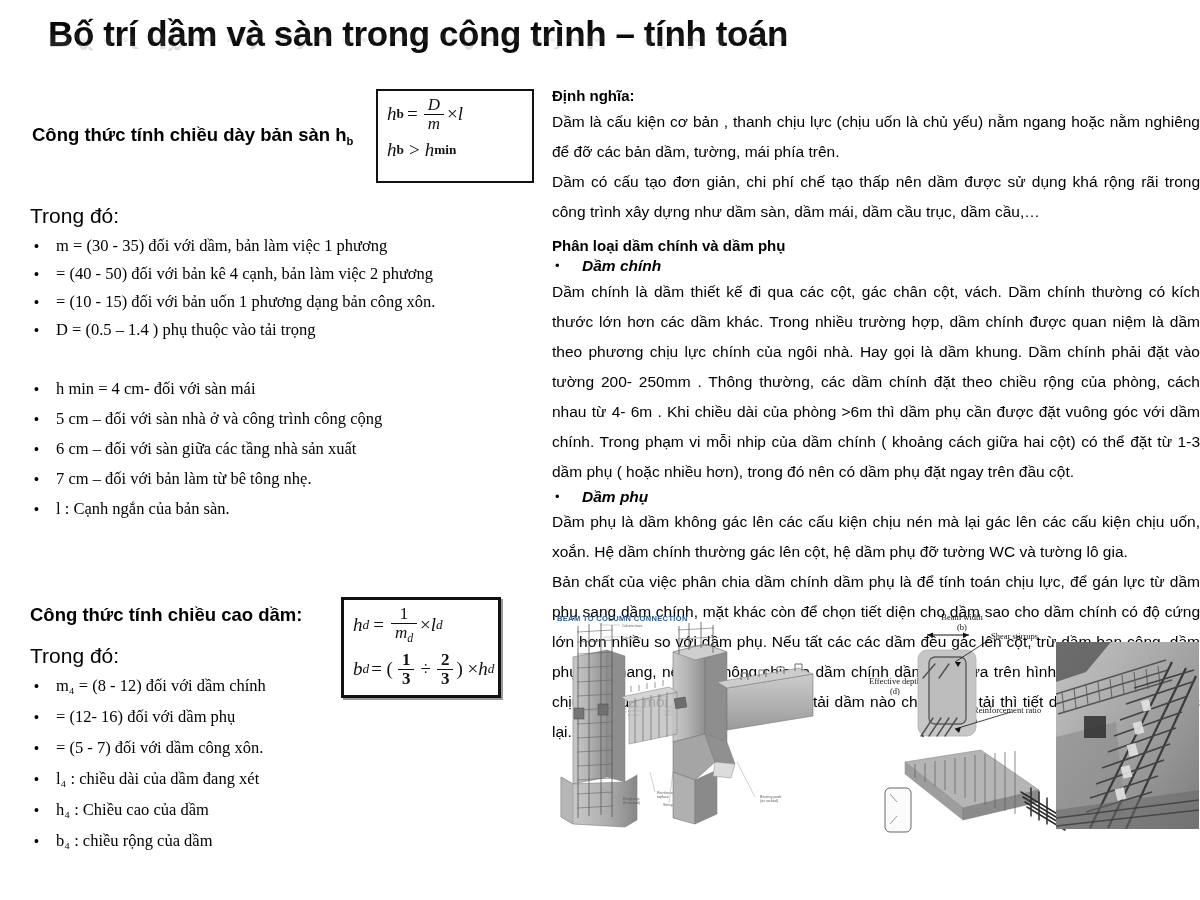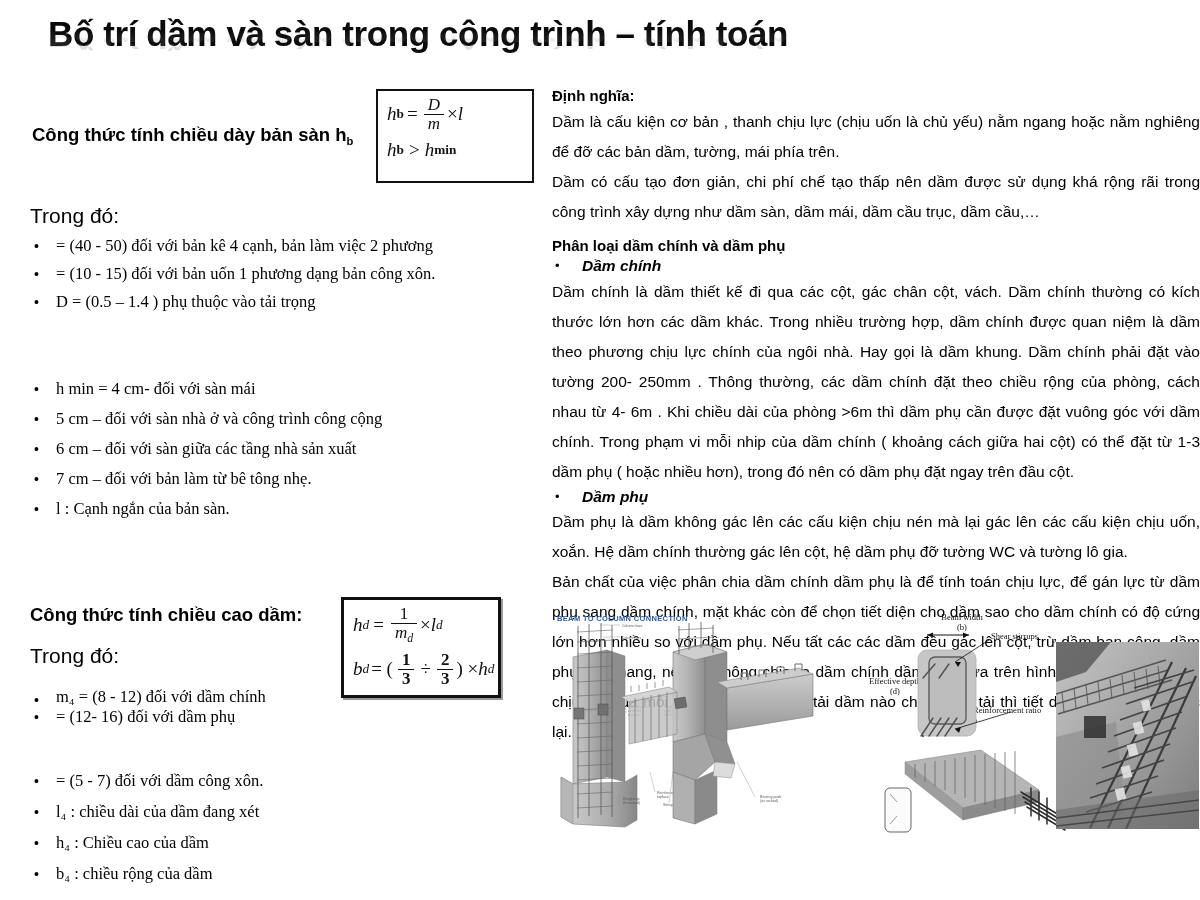--- a/index.html
+++ b/index.html
@@ -262,20 +262,24 @@
       <span>h</span>
         <span class="sub nosub" style="font-weight:bold;">min</span>
     </div>
   </div>
 
   <div class="sub-heading" style="position:absolute; left:30px; top:120px;">Trong đó:</div>
 
   <div style="position:absolute; left:30px; top:152px; width:500px;">
     <div class="bullet-row" style="height:28px;">
       <span class="bullet-dot"></span>
+      <span class="serif-item">m  = (30 - 35) đối với dầm, bản làm việc 1 phương</span>
+    </div>
+    <div class="bullet-row" style="height:28px;">
+      <span class="bullet-dot"></span>
       <span class="serif-item">     = (40 - 50) đối với bản kê 4 cạnh, bản làm việc 2 phương</span>
     </div>
     <div class="bullet-row" style="height:28px;">
       <span class="bullet-dot"></span>
       <span class="serif-item">     = (10 - 15) đối với bản uốn 1 phương dạng bản công xôn.</span>
     </div>
     <div class="bullet-row" style="height:28px;">
       <span class="bullet-dot"></span>
       <span class="serif-item">D  = (0.5 – 1.4 ) phụ thuộc vào tải trọng</span>
     </div>
@@ -334,29 +338,29 @@
       </span>
       <span class="nosub">) ×</span>
       <span>h</span>
         <span class="sub">d</span>
     </div>
   </div>
 
   <div class="sub-heading" style="position:absolute; left:30px; top:560px;">Trong đó:</div>
 
   <div style="position:absolute; left:30px; top:592px; width:500px;">
-    <div class="bullet-row" style="height:31px;align-items:flex-end;">
+    <div class="bullet-row" style="height:31px;">
       <span class="bullet-dot"></span>
       <span class="serif-item">m₄ = (8 - 12) đối với dầm chính</span>
     </div>
     <div class="bullet-row" style="height:31px;">
       <span class="bullet-dot"></span>
       <span class="serif-item">      = (12- 16) đối với dầm phụ</span>
     </div>
-    <div class="bullet-row" style="height:31px;margin-top:33px;">
+    <div class="bullet-row" style="height:31px;">
       <span class="bullet-dot"></span>
       <span class="serif-item">      = (5 - 7) đối với dầm công xôn.</span>
     </div>
     <div class="bullet-row" style="height:31px;">
       <span class="bullet-dot"></span>
       <span class="serif-item">l₄ : chiều dài của dầm đang xét</span>
     </div>
     <div class="bullet-row" style="height:31px;">
       <span class="bullet-dot"></span>
       <span class="serif-item">h₄ : Chiều cao của dầm</span>

